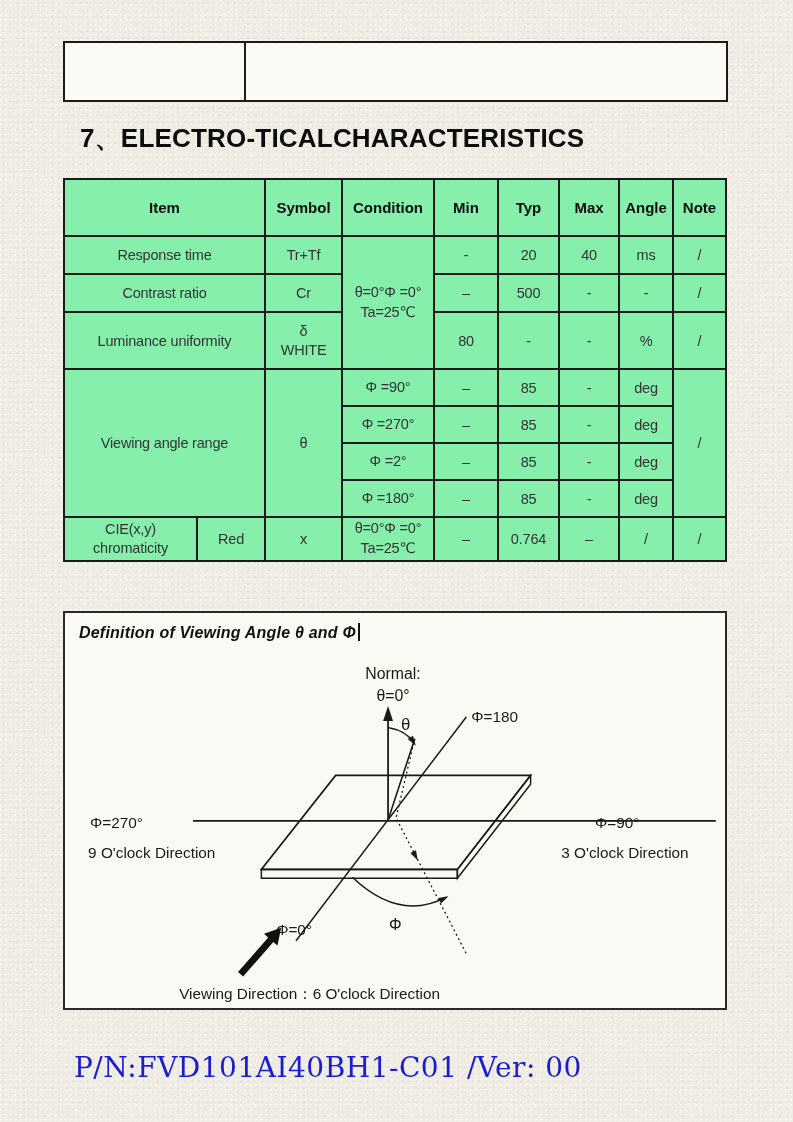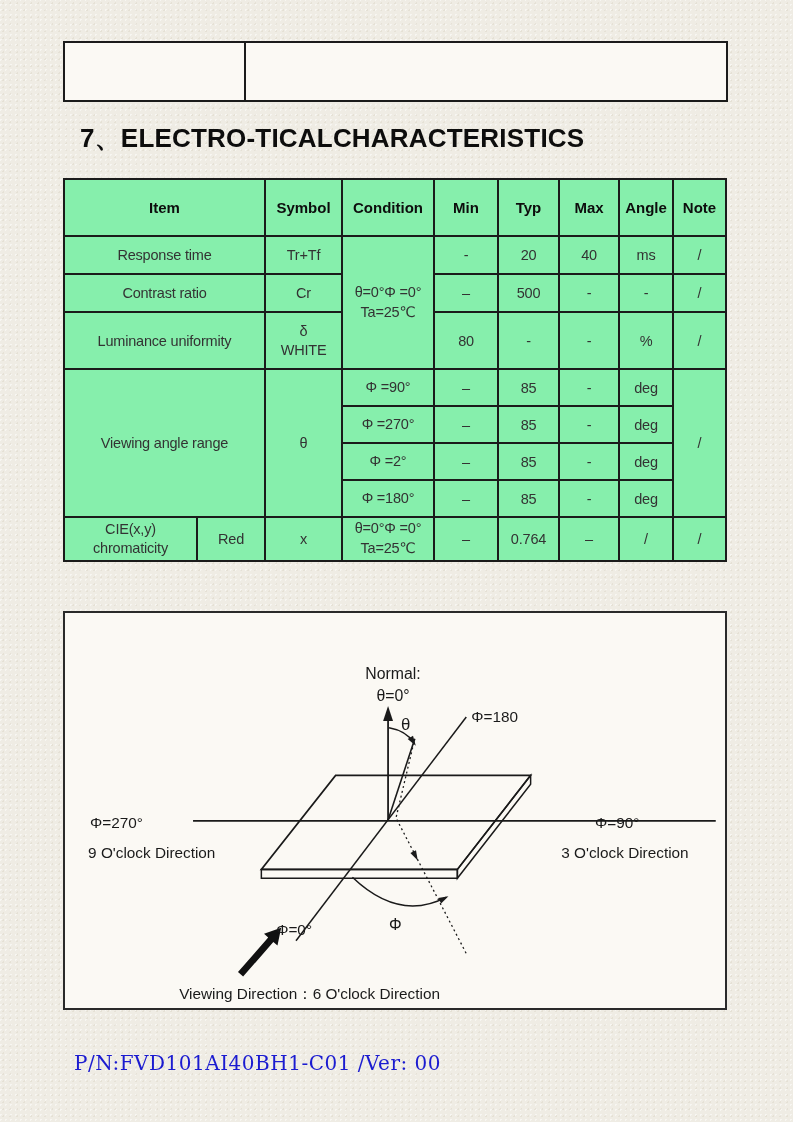--- a/index.html
+++ b/index.html
@@ -56,21 +56,21 @@
   .diagram-svg text{
     font-family:"Liberation Sans","DejaVu Sans",sans-serif;
     fill:#1a1a1a;font-size:15.5px;
   }
   .diagram-svg .big{font-size:16px;}
   .diagram-svg .theta-lbl{font-size:17px;}
   .stroke{stroke:#1a1a1a;fill:none;}
   .footer{
     position:absolute;left:74px;top:1051px;
     font-family:"DejaVu Serif","Liberation Serif",serif;
-    font-size:20px;color:#1b1bd0;letter-spacing:0.5px;white-space:nowrap;
+    font-size:28px;color:#1b1bd0;letter-spacing:0.5px;white-space:nowrap;
   }
 </style>
 </head>
 <body>
 
 <div class="header-box">
   <div class="cell1"></div>
   <div class="cell2"></div>
 </div>
 
@@ -178,20 +178,21 @@
     <td>–</td>
     <td>0.764</td>
     <td>–</td>
     <td>/</td>
     <td>/</td>
   </tr>
 </tbody>
   </table>
 
 <div class="diagram-box">
+  <div class="diagram-title"><span>Definition of Viewing Angle θ and Φ</span><span class="text-cursor"></span></div>
 
   <svg class="diagram-svg" viewBox="0 0 664 399">
 
     <line class="stroke" x1="128" y1="210" x2="656" y2="210" stroke-width="1.7"></line>
 
     <line class="stroke" x1="404" y1="105" x2="232" y2="331" stroke-width="1.5"></line>
 
     <g>
       <polygon class="stroke" points="272,164 469,164 395,259 197,259" stroke-width="1.7"></polygon>
       <polygon class="stroke" points="197,259 395,259 395,268 197,268" stroke-width="1.5"></polygon>

